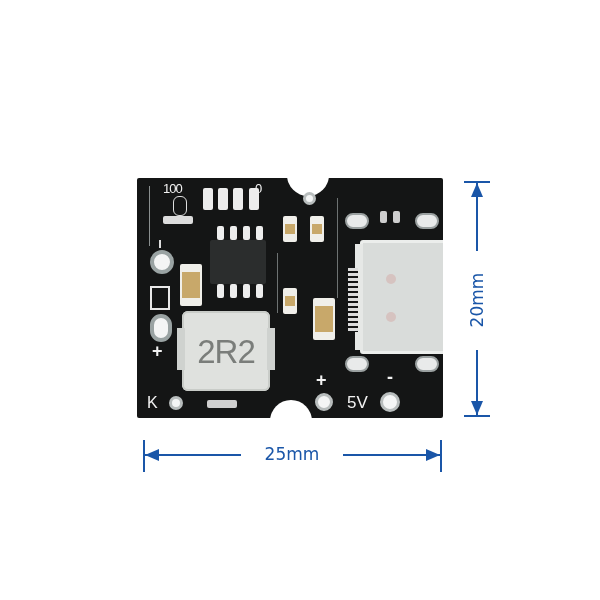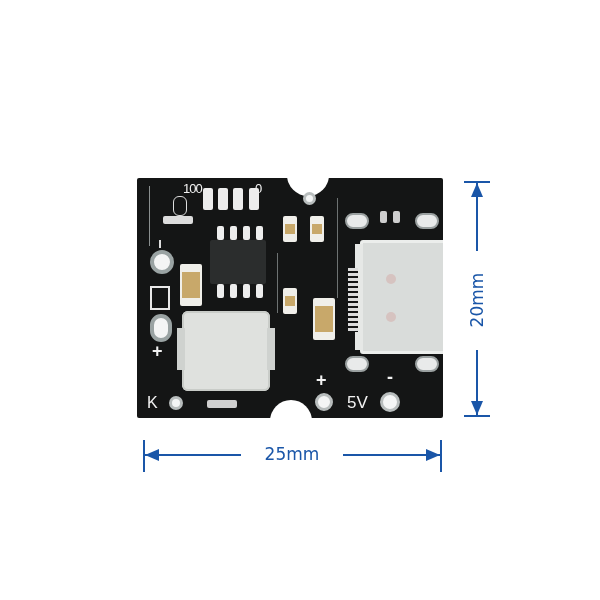--- a/index.html
+++ b/index.html
@@ -20,21 +20,21 @@
 </head>
 <body>
 
 <div class="abs board">
 
   <div class="abs notch" style="left:150px; top:-24px;"></div>
   <div class="abs notch" style="left:133px; top:222px;"></div>
 
   <div class="abs" style="left:12px; top:8px; width:1px; height:60px; background:#8a8f8f;"></div>
 
-  <div class="abs silk" style="left:26px; top:3px; font-size:13px; letter-spacing:-1px;margin-left:20px;">100</div>
+  <div class="abs silk" style="left:26px; top:3px; font-size:13px; letter-spacing:-1px;">100</div>
   <div class="abs silk" style="left:118px; top:3px; font-size:13px;">0</div>
 
   <div class="abs smd" style="left:66px; top:10px; width:10px; height:22px;"></div>
   <div class="abs smd" style="left:81px; top:10px; width:10px; height:22px;"></div>
   <div class="abs smd" style="left:96px; top:10px; width:10px; height:22px;"></div>
   <div class="abs smd" style="left:112px; top:10px; width:10px; height:22px;"></div>
 
   <div class="abs" style="left:36px; top:18px; width:12px; height:18px; border:1.5px solid #ddd; border-radius:6px;"></div>
   <div class="abs smd" style="left:26px; top:38px; width:30px; height:8px; background:#dcdcdc;"></div>
 
@@ -74,20 +74,21 @@
     <div class="core" style="top:8px; bottom:8px;"></div>
   </div>
 
   <div class="abs cap" style="left:176px; top:120px; width:22px; height:42px;">
     <div class="core" style="top:8px; bottom:8px;"></div>
   </div>
 
   <div class="abs" style="left:45px; top:133px; width:88px; height:80px; background:#dfe1de; border-radius:6px; box-shadow: inset 0 0 0 2px #c9ccc8;"></div>
   <div class="abs" style="left:40px; top:150px; width:8px; height:42px; background:#cfd2cf;"></div>
   <div class="abs" style="left:130px; top:150px; width:8px; height:42px; background:#cfd2cf;"></div>
+  <div class="abs" style="left:45px; top:155px; width:88px; text-align:center; font-size:33px; color:#7a7d7a; font-family:'Liberation Sans', sans-serif; letter-spacing:-1px;">2R2</div>
 
   <div class="abs smd" style="left:70px; top:222px; width:30px; height:8px; background:#cfcfcf;"></div>
 
   <div class="abs trace" style="left:140px; top:75px; width:1px; height:60px;"></div>
   <div class="abs trace" style="left:200px; top:20px; width:1px; height:100px;"></div>
 
   <div class="abs pad-oval" style="left:208px; top:35px; width:20px; height:12px;"></div>
   <div class="abs pad-oval" style="left:278px; top:35px; width:20px; height:12px;"></div>
   <div class="abs smd" style="left:243px; top:33px; width:7px; height:12px; background:#cfcfcf;"></div>
   <div class="abs smd" style="left:256px; top:33px; width:7px; height:12px; background:#cfcfcf;"></div>

